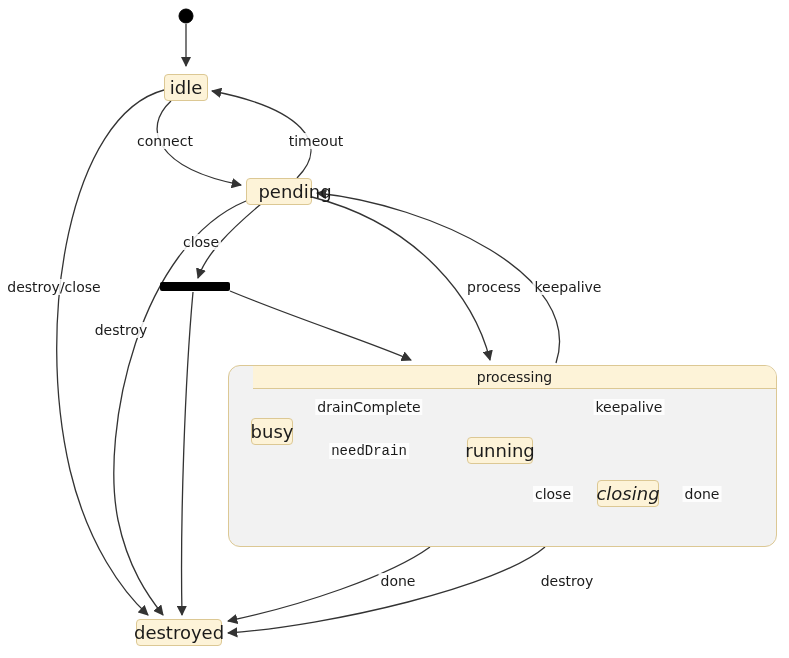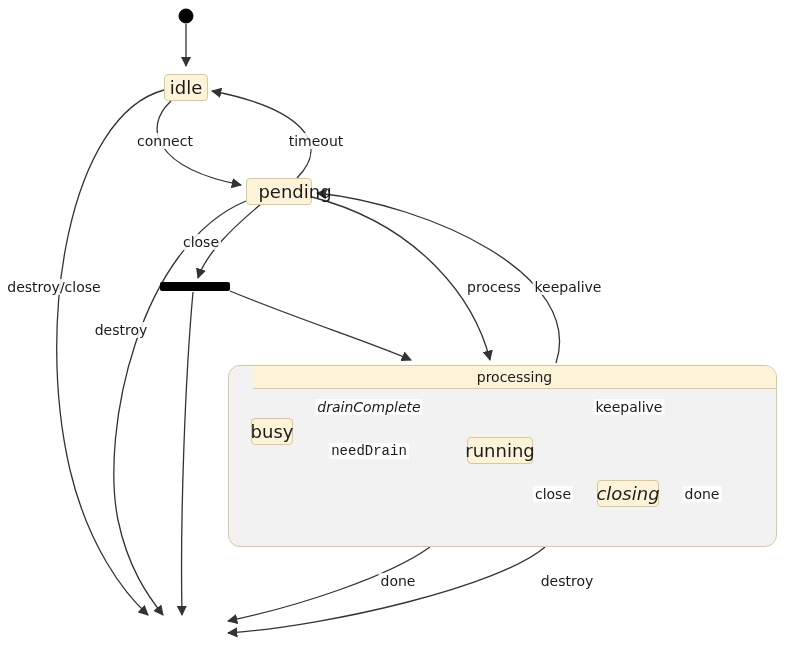--- a/index.html
+++ b/index.html
@@ -106,31 +106,32 @@
 
   <div class="composite" style="left:228px;top:365px;width:549px;height:182px;">
     <div class="composite-title">processing</div>
   </div>
 
   <div class="state" style="left:164px;top:74px;width:44px;height:27px;">idle</div>
   <div class="state" style="left:246px;top:178px;width:66px;height:27px;padding-left:32px;">pending</div>
   <div class="state" style="left:251px;top:418px;width:42px;height:27px;">busy</div>
   <div class="state" style="left:443px;top:437px;width:66px;height:27px;margin-left:24px;">running</div>
   <div class="state" style="left:597px;top:480px;width:62px;height:27px;font-style:italic;">closing</div>
+  <div class="state" style="left:136px;top:619px;width:86px;height:27px;">destroyed</div>
 
   <div class="fork-bar" style="left:160px;top:282px;width:70px;height:9px;"></div>
 
   <span class="edge-label" style="left:154px;top:141px;margin-left:11px;">connect</span>
   <span class="edge-label" style="left:316px;top:141px;text-align:right;">timeout</span>
   <span class="edge-label" style="left:201px;top:242px;">close</span>
   <span class="edge-label" style="left:54px;top:287px;">destroy/close</span>
   <span class="edge-label" style="left:121px;top:330px;">destroy</span>
   <span class="edge-label" style="left:494px;top:287px;">process</span>
   <span class="edge-label" style="left:568px;top:287px;">keepalive</span>
-  <span class="edge-label" style="left:369px;top:407px;font-style:italic;">drainComplete</span>
+  <span class="edge-label" style="left:369px;top:407px;">drainComplete</span>
   <span class="edge-label" style="left:369px;top:451px;font-family:Liberation Mono, monospace;">needDrain</span>
   <span class="edge-label" style="left:629px;top:407px;">keepalive</span>
   <span class="edge-label" style="left:553px;top:494px;">close</span>
   <span class="edge-label" style="left:702px;top:494px;">done</span>
   <span class="edge-label" style="left:398px;top:581px;">done</span>
   <span class="edge-label" style="left:567px;top:581px;">destroy</span>
 
 </div>
 
 </body></html>

